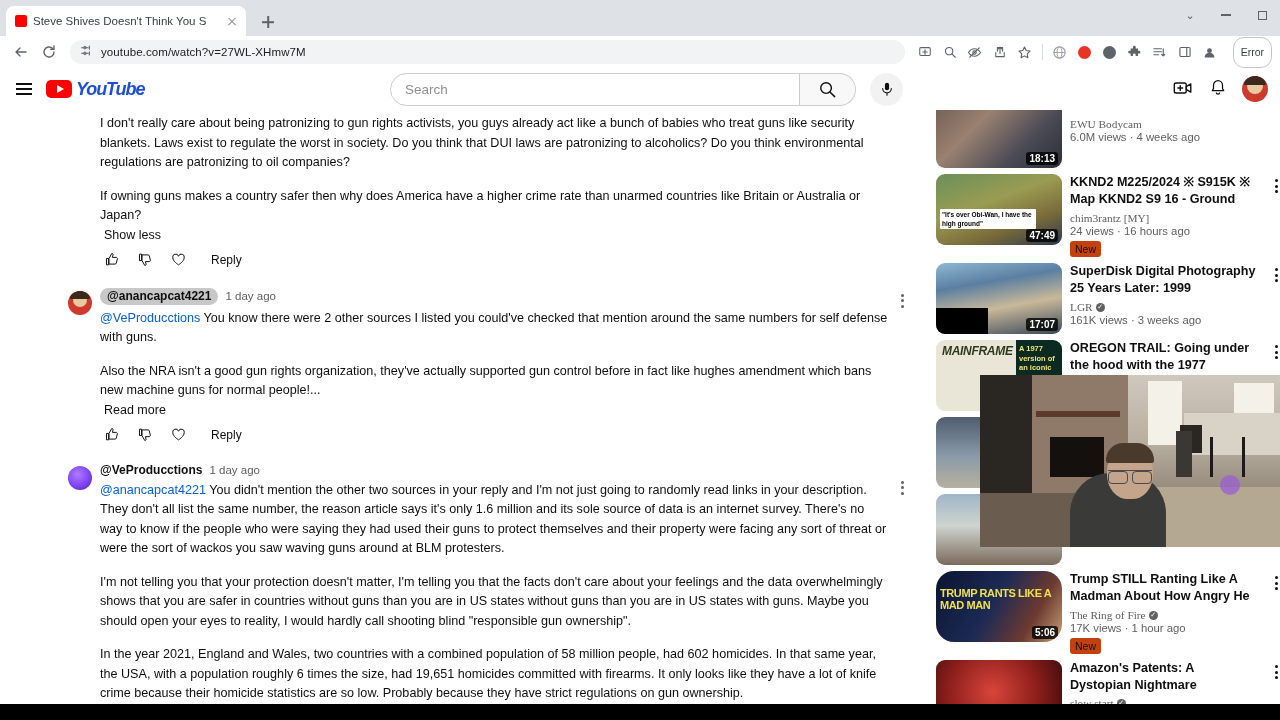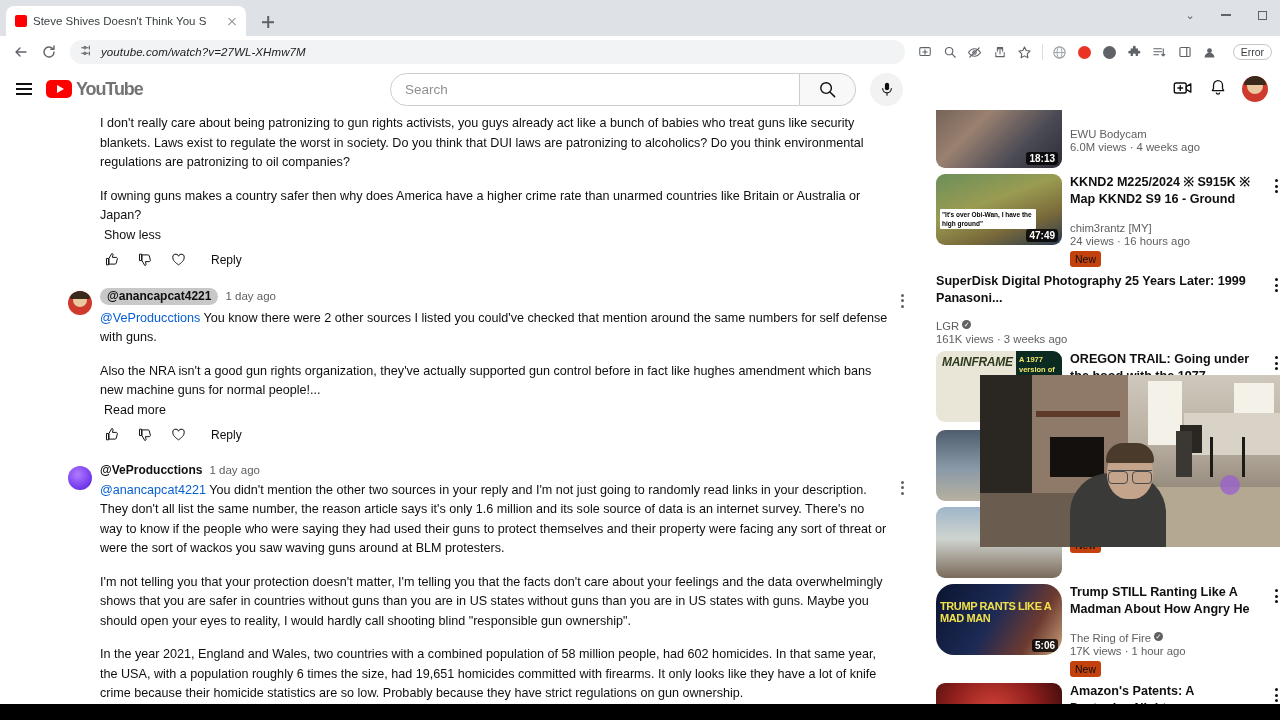--- a/index.html
+++ b/index.html
@@ -40,28 +40,28 @@
   .winctl { position: absolute; right: 0; top: 0; height: 30px; display: flex; align-items: center; }
   .winctl > div { width: 36px; height: 28px; display: flex; align-items: center; justify-content: center; }
   .wc-glyph { font-size: 11px; color: #5f6368; line-height: 1; }
   .wc-min { width: 10px; height: 1.3px; background: #5f6368; }
   .wc-max { width: 9px; height: 9px; border: 1.3px solid #5f6368; }
 
   .toolbar { height: 32px; background: #fff; display: flex; align-items: center; padding: 0 8px; gap: 2px; }
   .tb-btn { width: 26px; height: 26px; display: flex; align-items: center; justify-content: center; color: #5f6368; }
   .omnibox {
     flex: 1; height: 24px; background: #f1f3f4; border-radius: 13px;
-    display: flex; align-items: center; padding: 0 10px; gap: 8px; margin: 0 6px; font-style: italic;
+    display: flex; align-items: center; padding: 0 10px; gap: 8px; margin: 0 6px;
   }
   .omni-url { font-size: 11.5px; color: #202124; letter-spacing: .1px; }
   .tb-right { display: flex; align-items: center; gap: 1px; }
   .tb-ico { width: 24px; height: 24px; display: flex; align-items: center; justify-content: center; }
   .ext-dot { width: 13px; height: 13px; border-radius: 50%; }
   .err-pill {
-    border: 1px solid #c4c7c5; border-radius: 11px; height: 16px; padding: 0 7px;
+    border: 1px solid #c4c7c5; border-radius: 11px; height: 31px; padding: 0 7px;
     display: flex; align-items: center; font-size: 10.5px; color: #3c4043; margin-left: 10px;
   }
   .sep { width: 1px; height: 16px; background: #dadce0; margin: 0 4px; }
 
   
   .yt-header {
     height: 42px; background: #fff; display: flex; align-items: center;
     padding: 0 10px; position: relative;
   }
   .hamburger { width: 28px; height: 28px; display: flex; flex-direction: column;
@@ -69,21 +69,21 @@
   .hamburger i { display: block; height: 1.6px; background: #0f0f0f; }
   .yt-logo { display: flex; align-items: center; gap: 4px; }
   .yt-play {
     width: 26px; height: 18px; background: #ff0000; border-radius: 5px;
     display: flex; align-items: center; justify-content: center;
   }
   .yt-play::after {
     content: ""; border-left: 7px solid #fff; border-top: 4.5px solid transparent;
     border-bottom: 4.5px solid transparent; margin-left: 2px;
   }
-  .yt-word { font-size: 18px; font-weight: bold; letter-spacing: -1.1px; color: #737373; }
+  .yt-word { font-size: 18px; font-weight: bold; letter-spacing: -1.1px; color: #1d4ed8; font-style: italic; }
   .yt-center { position: absolute; left: 390px; display: flex; align-items: center; gap: 8px; }
   .search-box {
     width: 410px; height: 33px; border: 1px solid #ccc; border-radius: 17px 0 0 17px;
     display: flex; align-items: center; padding-left: 14px; background: #fff;
   }
   .search-ph { color: #909090; font-size: 13.5px; text-align: center; }
   .search-btn {
     width: 56px; height: 33px; border: 1px solid #ccc; border-left: none;
     border-radius: 0 17px 17px 0; background: #f8f8f8;
     display: flex; align-items: center; justify-content: center;
@@ -144,21 +144,21 @@
   }
   .rec-dur {
     position: absolute; right: 4px; bottom: 3px; background: rgba(0,0,0,.8); color: #fff;
     font-size: 10px; font-weight: bold; padding: 0 3px; border-radius: 3px; line-height: 13px;
   }
   .rec-meta { flex: 1; min-width: 0; padding-right: 14px; }
   .rec-title {
     font-size: 12.6px; font-weight: bold; line-height: 16.5px; color: #0f0f0f;
     max-height: 34px; overflow: hidden;
   }
-  .rec-chan { font-size: 11.3px; color: #606060; margin-top: 14px; display: flex; align-items: flex-start; gap: 3px; }
+  .rec-chan { font-size: 11.3px; color: #606060; margin-top: 4px; display: flex; align-items: center; gap: 3px; font-family: Liberation Serif, serif; }
   .verified { width: 9px; height: 9px; border-radius: 50%; background: #606060; color:#fff;
     font-size: 7px; display:flex; align-items:center; justify-content:center; line-height:1; }
   .rec-stats { font-size: 11.3px; color: #606060; margin-top: 1px; }
   .badge-new {
     display: inline-block; background: #c2410c; color: #0f0f0f; font-size: 10.5px;
     padding: 0 5px; border-radius: 3px; margin-top: 4px; line-height: 16px;
   }
   .rec-kebab { position: absolute; right: 2px; top: 8px; display: flex; flex-direction: column; gap: 2.5px; align-items: center; }
   .rec-kebab i { width: 3px; height: 3px; border-radius: 50%; background: #0f0f0f; display: block; }
 
@@ -506,20 +506,24 @@
         <div class="badge-new">New</div>
       </div>
       <div class="rec-kebab">
           <i></i>
           <i></i>
           <i></i>
         </div>
     </div>
 
     <div class="rec">
+      <div class="rec-thumb th-superdisk">
+        <span class="dark-block" style="left:0;bottom:0;width:52px;height:26px"></span>
+        <span class="rec-dur">17:07</span>
+      </div>
       <div class="rec-meta">
         <div class="rec-title">SuperDisk Digital Photography 25 Years Later: 1999 Panasoni...</div>
         <div class="rec-chan">
           <span>LGR</span>
           <span class="verified">✓</span>
         </div>
         <div class="rec-stats">161K views  ·  3 weeks ago</div>
       </div>
       <div class="rec-kebab">
           <i></i>

